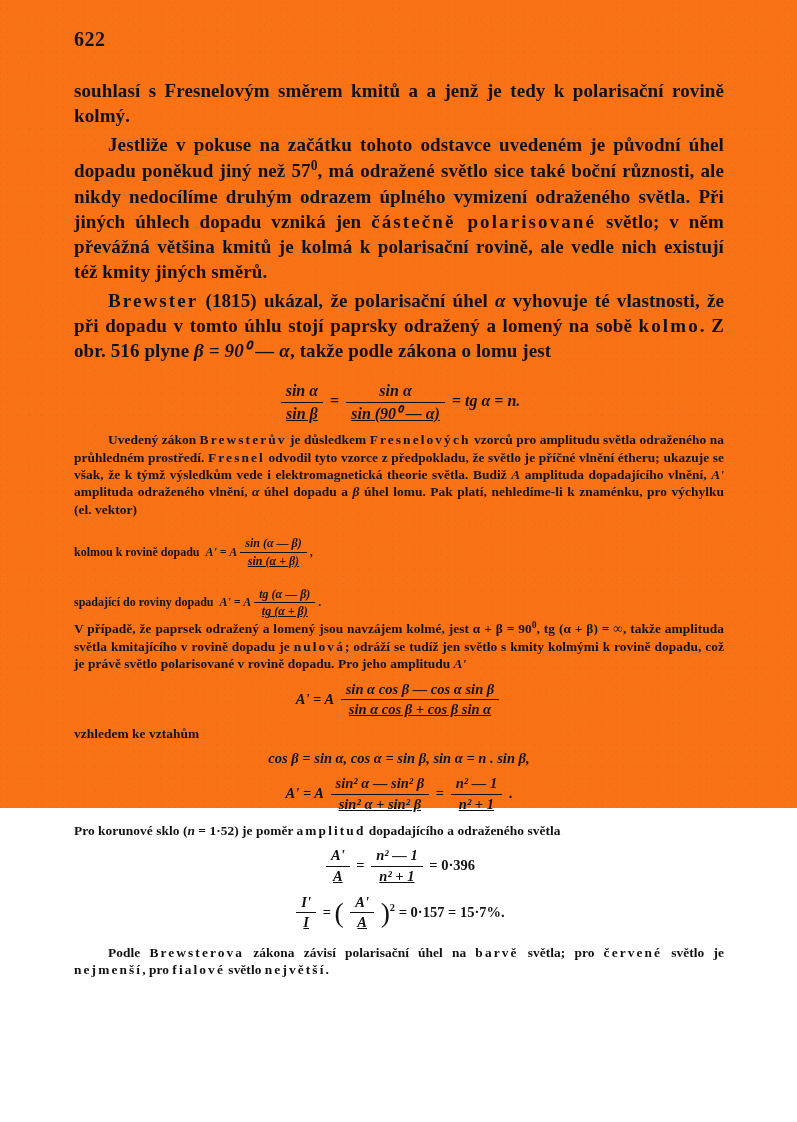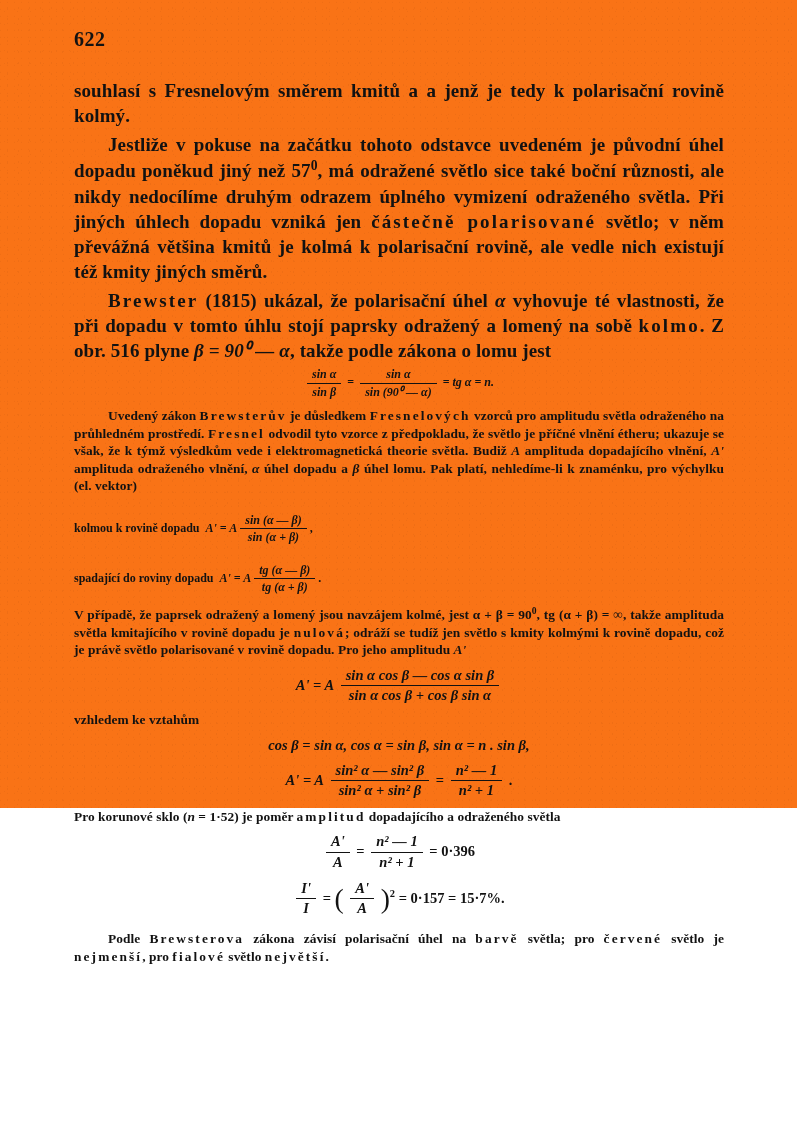--- a/index.html
+++ b/index.html
@@ -47,28 +47,28 @@
   p.indent { text-indent: 34px; }
   .small {
     font-size: 13.4px;
     line-height: 1.30;
     font-weight: bold;
     letter-spacing: 0.05px;
   }
   .gap4 { margin-top: 4px; }
   .gap6 { margin-top: 6px; }
   .gap8 { margin-top: 8px; }
-  .gap10 { margin-top: 10px; }
+  .gap10 { }
   .gap12 { margin-top: 12px; }
   .sp { letter-spacing: 2.1px; }
   .eq {
     text-align: center;
-    font-size: 12px;
-    font-weight: bold;
-    margin: 4px 0 6px 0;
+    font-size: 16px;
+    font-weight: bold;
+    margin: 18px 0 6px 0;
   }
   .eqsm {
     text-align: center;
     font-size: 14.5px;
     font-weight: bold;
     margin: 8px 0 6px 0;
   }
   .frac {
     display: inline-block;
     vertical-align: middle;
@@ -78,20 +78,21 @@
   .frac .num {
     display: block;
     border-bottom: 1.4px solid #121212;
     padding: 0 5px 1px 5px;
     line-height: 1.22;
   }
   .frac .den {
     display: block;
     padding: 1px 5px 0 5px;
     line-height: 1.22;
+    text-decoration: underline;
   }
   .lbl { white-space: nowrap; }
   .it { font-style: italic; }
   .sup { font-size: 0.72em; vertical-align: super; }
   .paren-big {
     font-size: 1.9em;
     vertical-align: middle;
     font-weight: normal;
     line-height: 0.6;
   }

